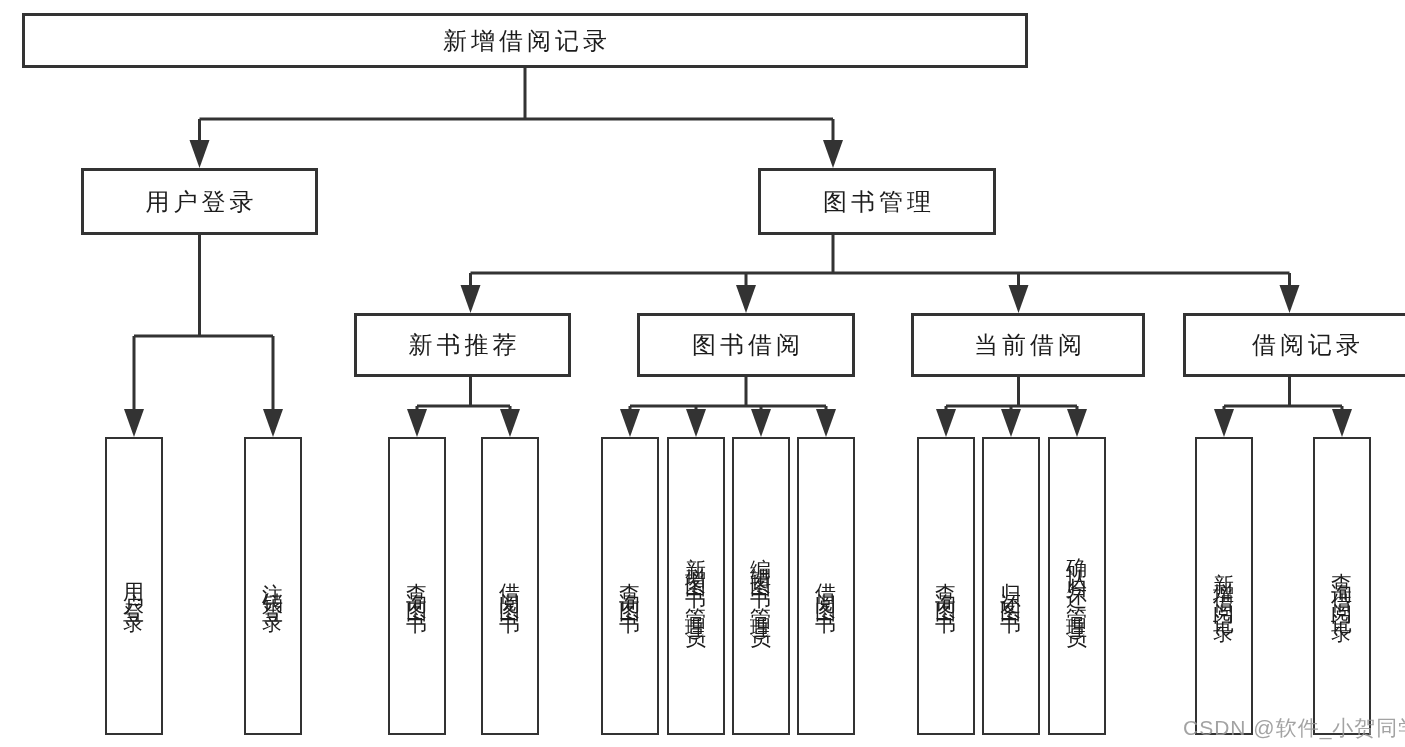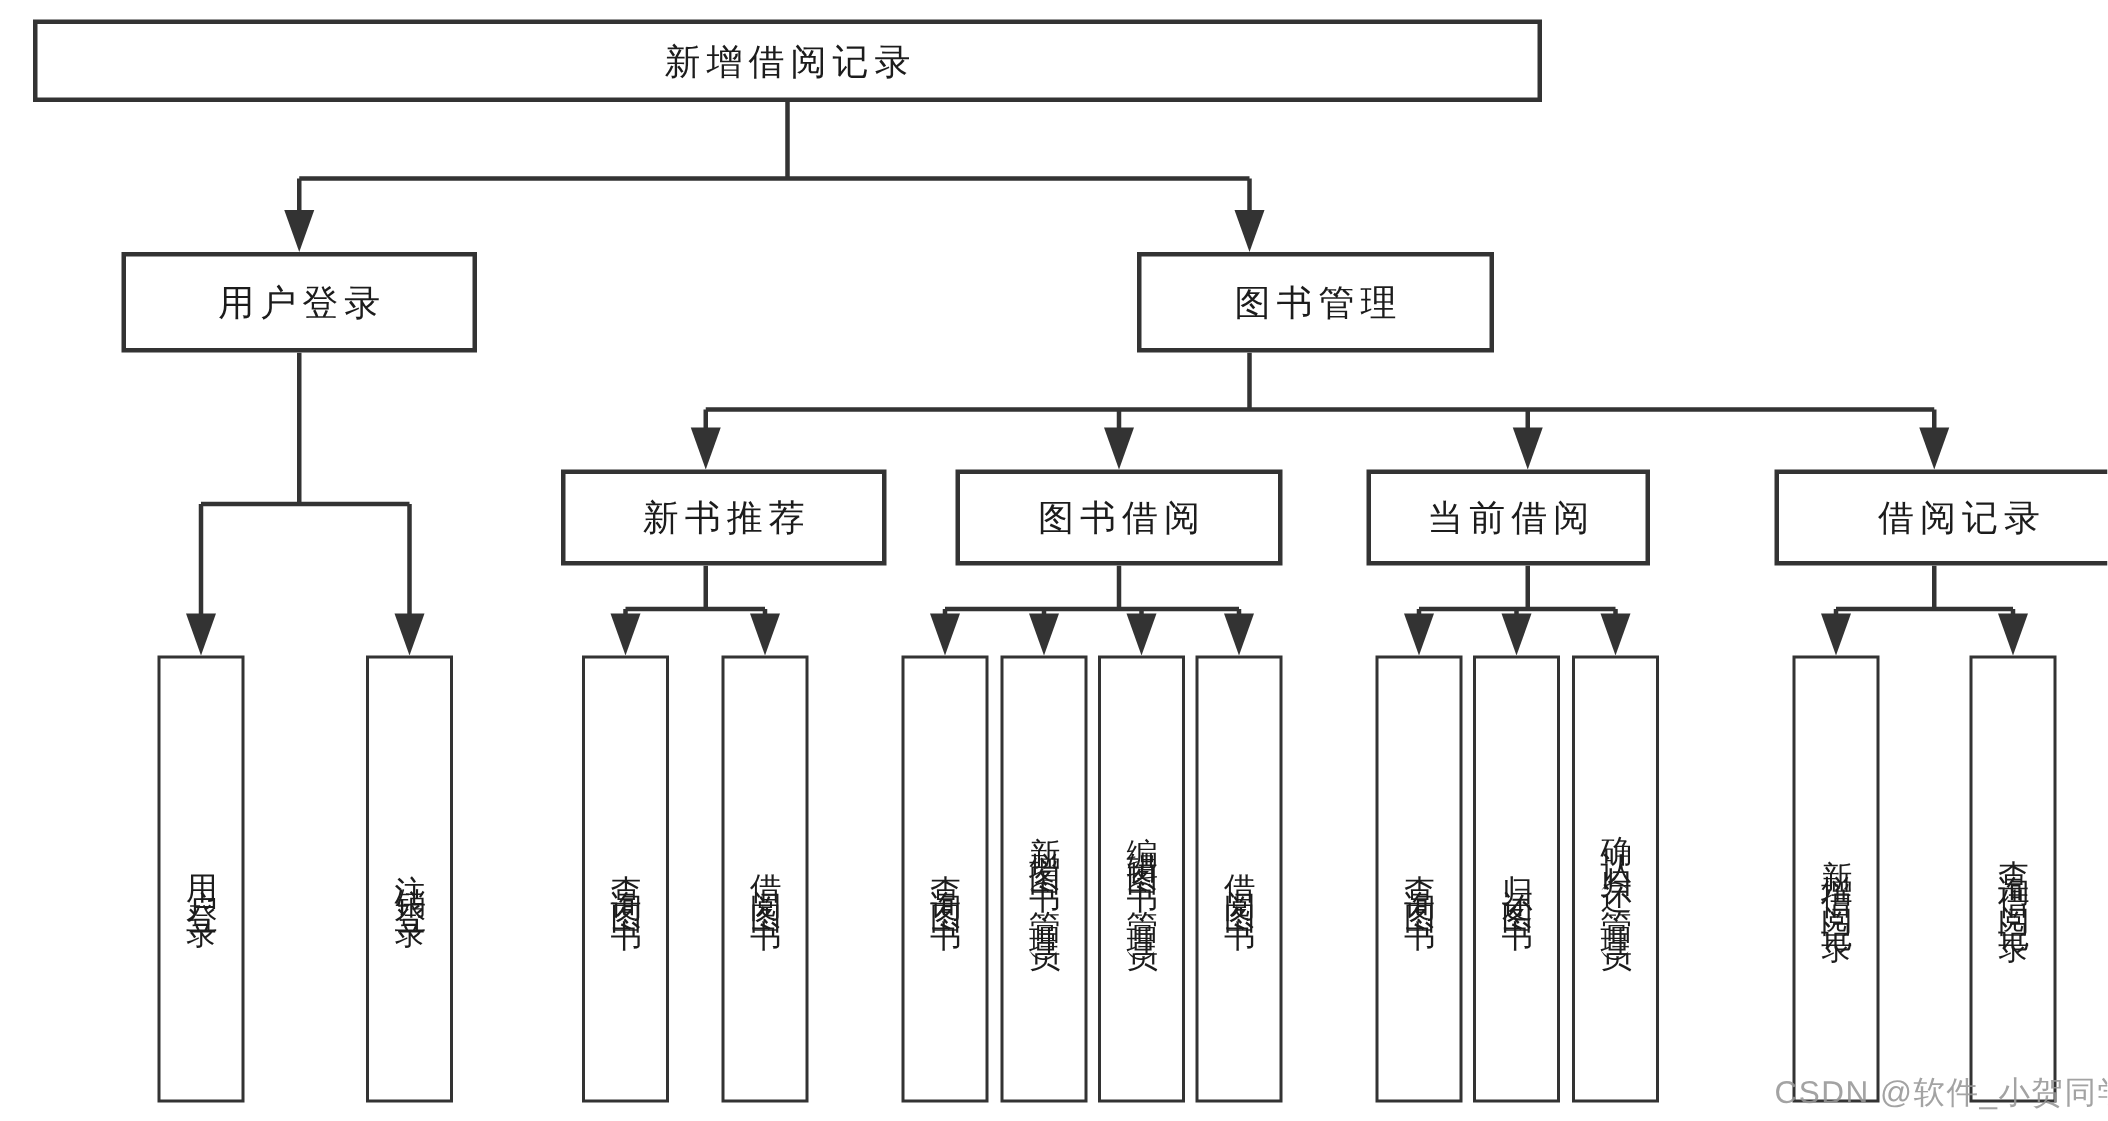--- a/index.html
+++ b/index.html
@@ -40,23 +40,23 @@
     text-orientation: mixed;
     font-size: 21px;
     letter-spacing: 10px;
     line-height: 1;
     white-space: nowrap;
   }
   
   .n-root            { left: 22px;   top: 13px;  width: 1006px; height: 55px; }
   .n-user-login      { left: 81px;   top: 168px; width: 237px;  height: 67px; }
   .n-book-mgmt       { left: 714px;  top: 168px; width: 238px;  height: 67px; margin-left: 44px; }
-  .n-new-rec         { left: 374px;  top: 313px; width: 217px;  height: 64px; }
+  .n-new-rec         { left: 354px;  top: 313px; width: 217px;  height: 64px; }
   .n-book-borrow     { left: 637px;  top: 313px; width: 218px;  height: 64px; }
-  .n-current-borrow  { left: 911px;  top: 313px; width: 189px;  height: 64px; }
+  .n-current-borrow  { left: 911px;  top: 313px; width: 234px;  height: 64px; }
   .n-borrow-records  { left: 1183px; top: 313px; width: 246px;  height: 64px; }
   .leaf              { top: 437px; width: 58px; height: 298px; }
   .l-a1 { left: 105px; }  .l-a2 { left: 244px; }
   .l-b1 { left: 388px; }  .l-b2 { left: 481px; }
   .l-c1 { left: 601px; }  .l-c2 { left: 667px; }  .l-c3 { left: 732px; }  .l-c4 { left: 797px; }
   .l-d1 { left: 917px; }  .l-d2 { left: 982px; }  .l-d3 { left: 1048px; }
   .l-e1 { left: 1195px; } .l-e2 { left: 1313px; }
   .watermark {
     position: absolute;
     left: 1183px;

